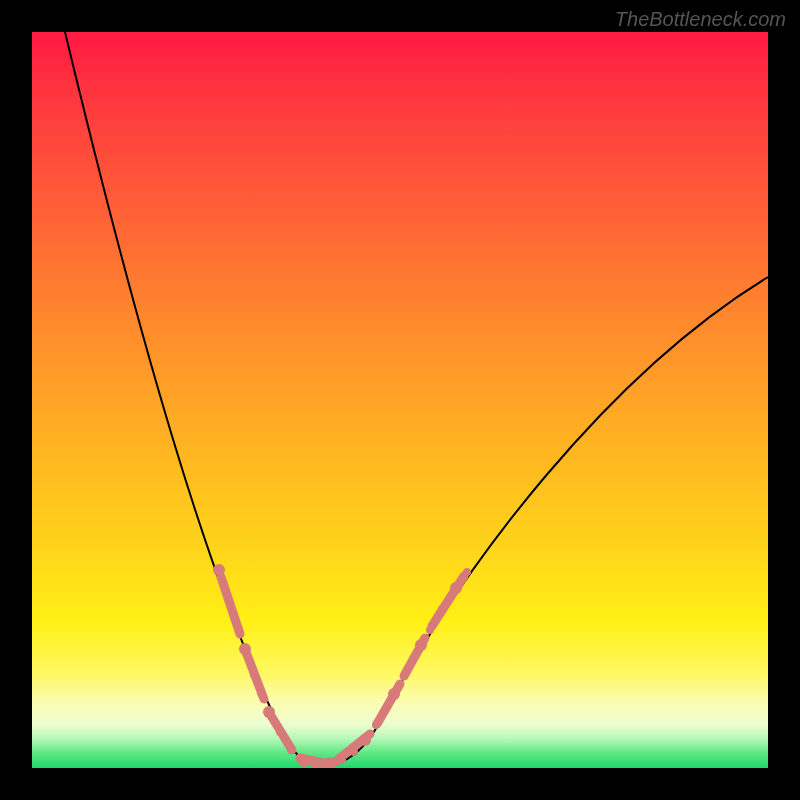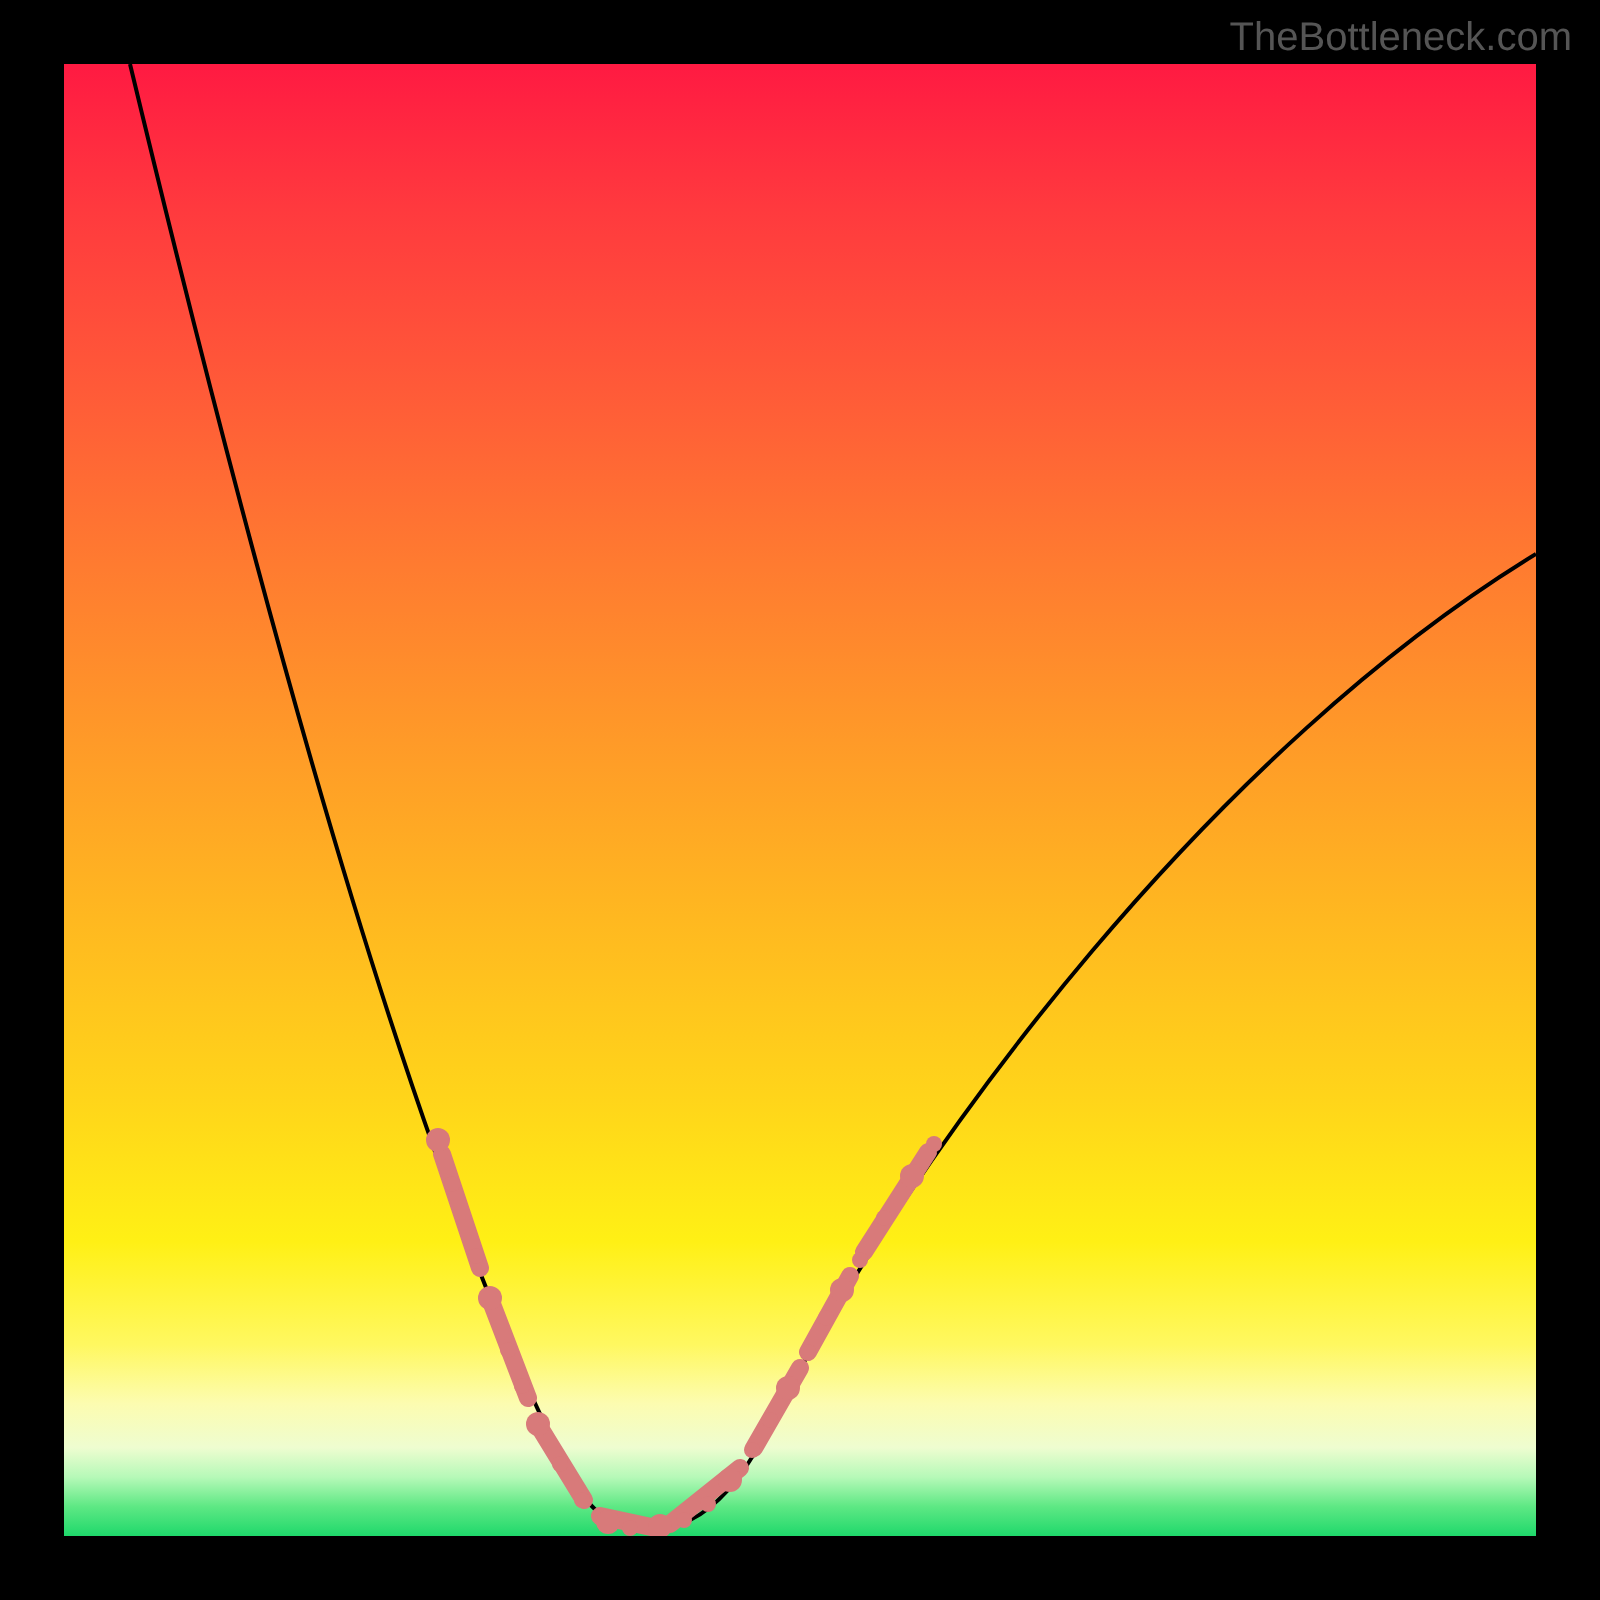--- a/index.html
+++ b/index.html
@@ -11,20 +11,21 @@
       position: relative;
     }
     .watermark {
       position: absolute;
       top: 8px;
       right: 14px;
       color: #555;
       font-size: 20px;
       font-weight: 500;
       z-index: 10;
+      font-style: italic;
     }
     .plot-area {
       position: absolute;
       top: 32px;
       left: 32px;
       width: 736px;
       height: 736px;
       background: linear-gradient(to bottom,
         #ff1a42 0%,
         #ff3a3e 10%,

